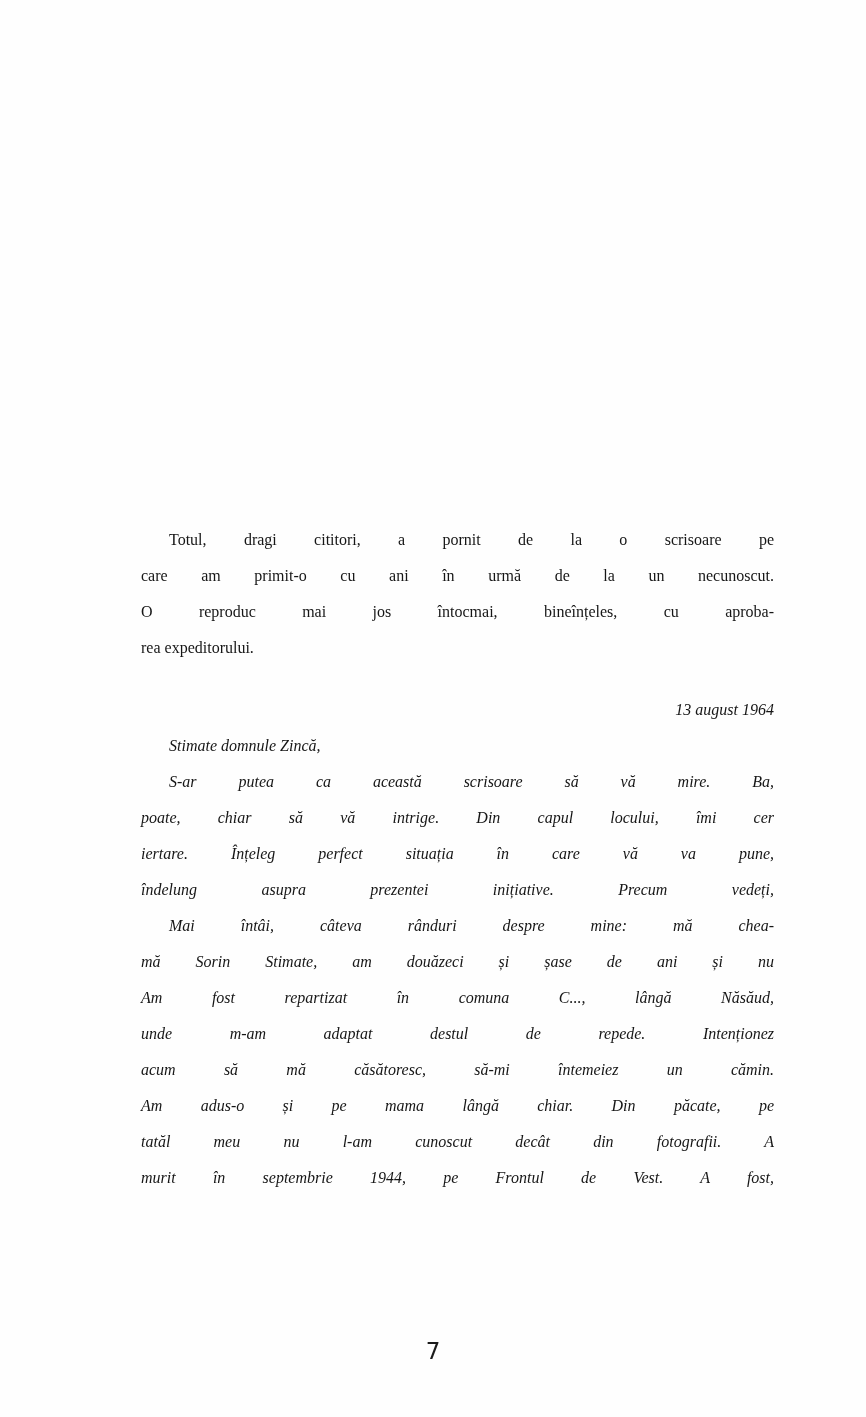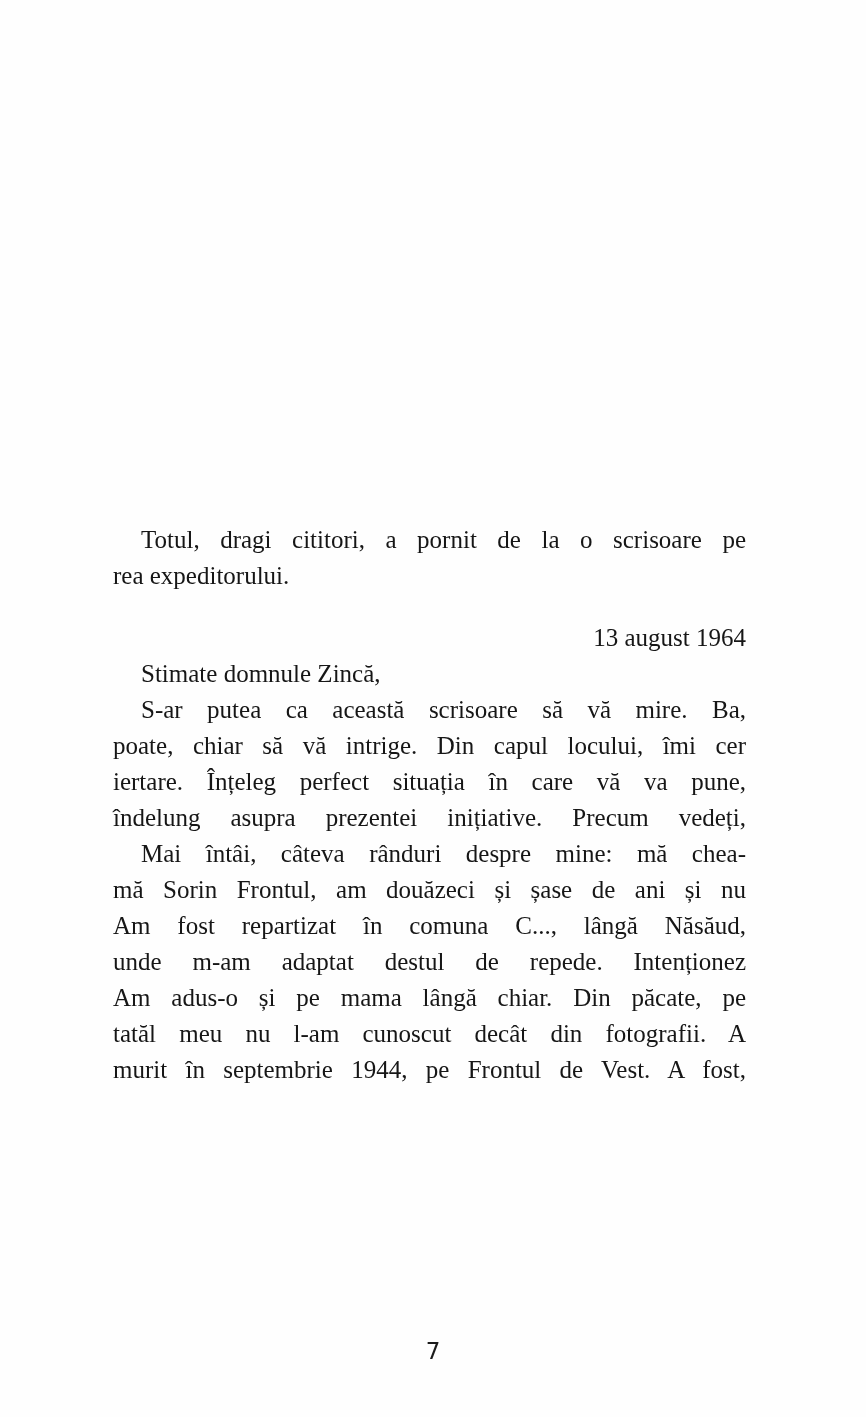--- a/index.html
+++ b/index.html
@@ -11,33 +11,33 @@
     position: relative;
     width: 866px;
     height: 1417px;
     background: #fefefe;
     color: #161616;
     font-family: "Liberation Serif", "DejaVu Serif", serif;
     overflow: hidden;
   }
   .text-block {
     position: absolute;
-    left: 113px;
+    left: 141px;
     top: 522px;
     width: 633px;
-    font-size: 25px;
+    font-size: 16px;
     line-height: 36px;
   }
   .line {
     text-align: justify;
     text-align-last: justify;
     white-space: normal;
   }
   .line.roman  { font-style: normal; }
-  .line.italic { }
+  .line.italic { font-style: italic; }
   .line.indent { text-indent: 28px; }
   .line.end    { text-align: right; text-align-last: left; }
   .line.right  { text-align: right; text-align-last: right; }
   .line.space-above { margin-top: 26px; }
   .page-number {
     position: absolute;
     left: 0;
     top: 1338px;
     width: 100%;
     text-align: center;
@@ -46,29 +46,32 @@
     color: #1b1b1b;
   }
 </style>
 </head>
 <body>
 
 <div class="page">
   <div class="text-block">
 
   <div class="line roman indent">Totul, dragi cititori, a pornit de la o scrisoare pe</div>
+      <div class="line roman">care am primit-o cu ani în urmă de la un necunoscut.</div>
+      <div class="line roman">O reproduc mai jos întocmai, bineînțeles, cu aproba-</div>
       <div class="line roman end">rea expeditorului.</div>
       <div class="line italic right space-above">13 august 1964</div>
       <div class="line italic indent end">Stimate domnule Zincă,</div>
       <div class="line italic indent">S-ar putea ca această scrisoare să vă mire. Ba,</div>
       <div class="line italic">poate, chiar să vă intrige. Din capul locului, îmi cer</div>
       <div class="line italic">iertare. Înțeleg perfect situația în care vă va pune,</div>
       <div class="line italic">îndelung asupra prezentei inițiative. Precum vedeți,</div>
       <div class="line italic indent">Mai întâi, câteva rânduri despre mine: mă chea-</div>
-      <div class="line italic">mă Sorin Frontul, am douăzeci și șase de ani și nu</div>
+      <div class="line italic">mă Sorin Stimate, am douăzeci și șase de ani și nu</div>
       <div class="line italic">Am fost repartizat în comuna C..., lângă Năsăud,</div>
       <div class="line italic">unde m-am adaptat destul de repede. Intenționez</div>
+      <div class="line italic">acum să mă căsătoresc, să-mi întemeiez un cămin.</div>
       <div class="line italic">Am adus-o și pe mama lângă chiar. Din păcate, pe</div>
       <div class="line italic">tatăl meu nu l-am cunoscut decât din fotografii. A</div>
       <div class="line italic">murit în septembrie 1944, pe Frontul de Vest. A fost,</div>
     </div>
   <div class="page-number">7</div>
 </div>
 
 </body></html>

